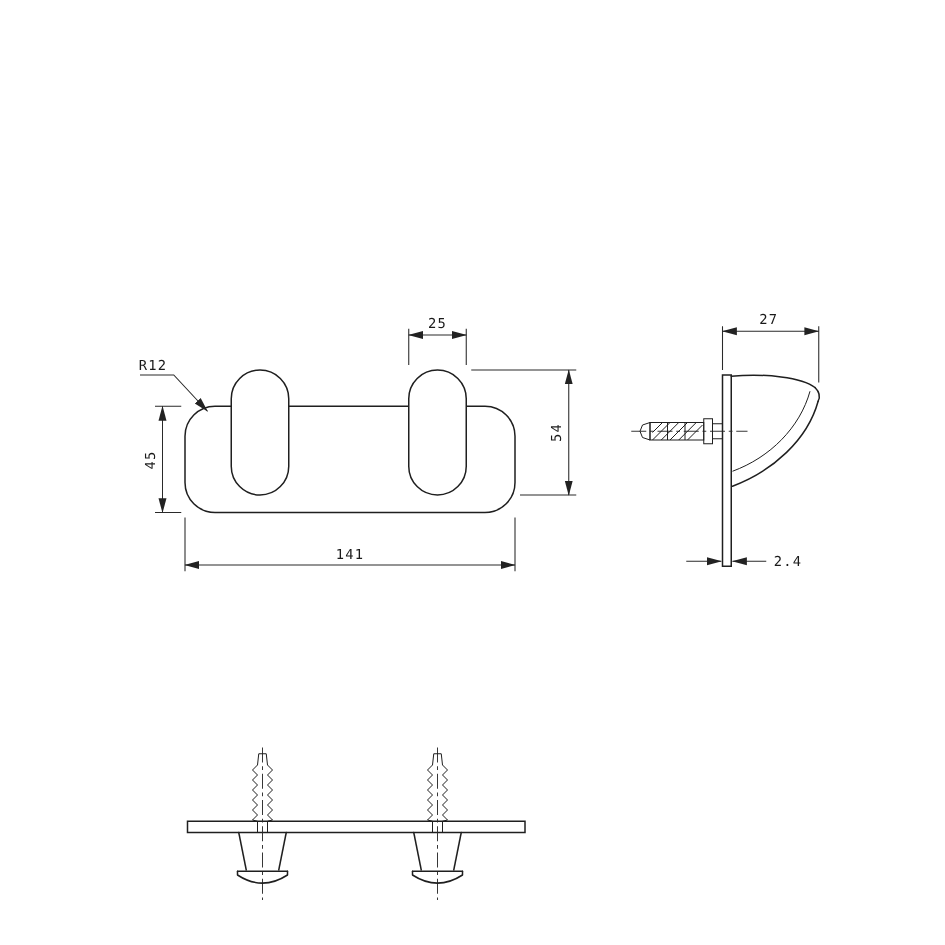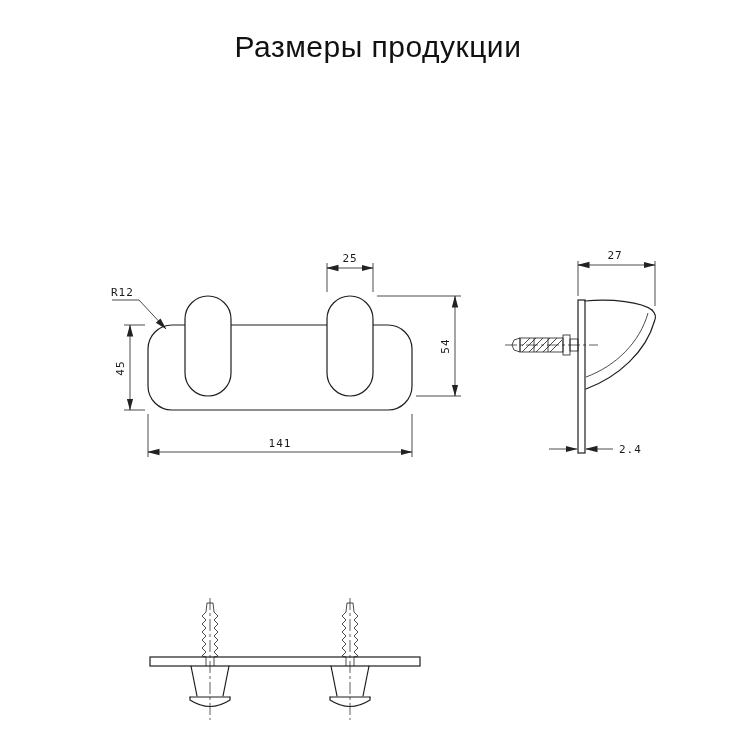--- a/index.html
+++ b/index.html
@@ -23,21 +23,20 @@
   .dim-text {
     font-family:"DejaVu Sans Mono", monospace;
     font-size:11px; fill:#1a1a1a; letter-spacing:1px;
   }
 </style>
 </head>
 <body>
 
 <div class="page">
 
-  <h1 class="title">Размеры продукции</h1>
 
   <svg class="drawing" width="756" height="756" viewBox="0 0 756 756">
 
     <defs>
       <marker id="arr" viewBox="0 0 12 8" refX="11.5" refY="4" markerWidth="12" markerHeight="8" markerUnits="userSpaceOnUse" orient="auto-start-reverse">
         <path d="M0,0.8 L12,4 L0,7.2 Z" fill="#222222"></path>
       </marker>
 
       <g id="bottom-unit">
         <path class="cl" d="M210,598 V720"></path>

